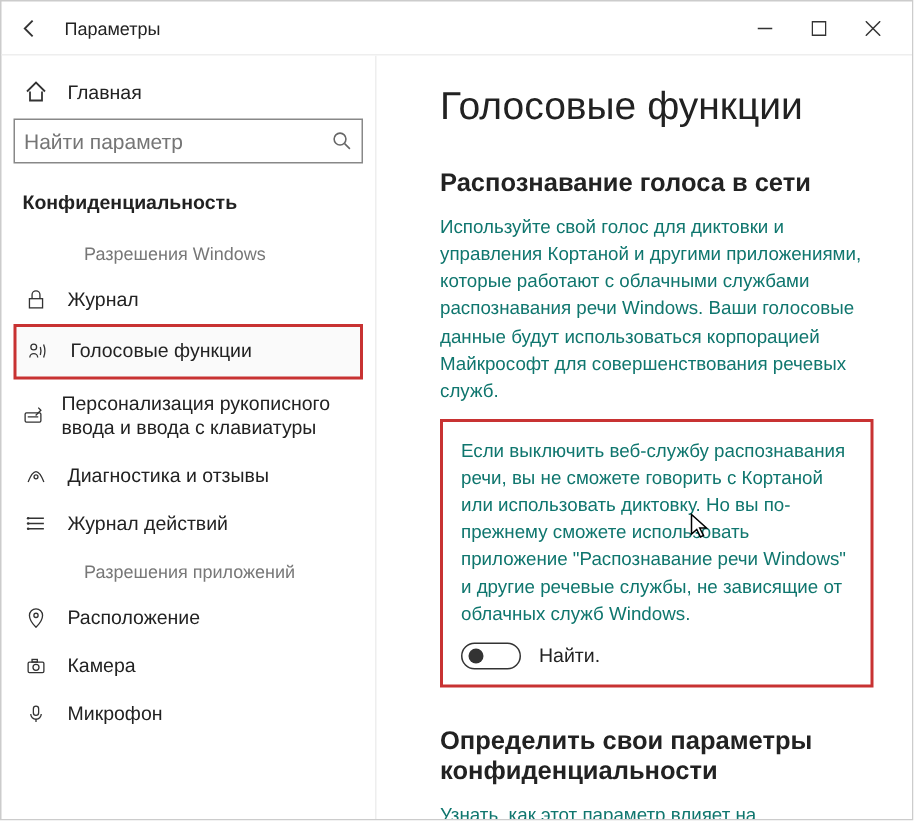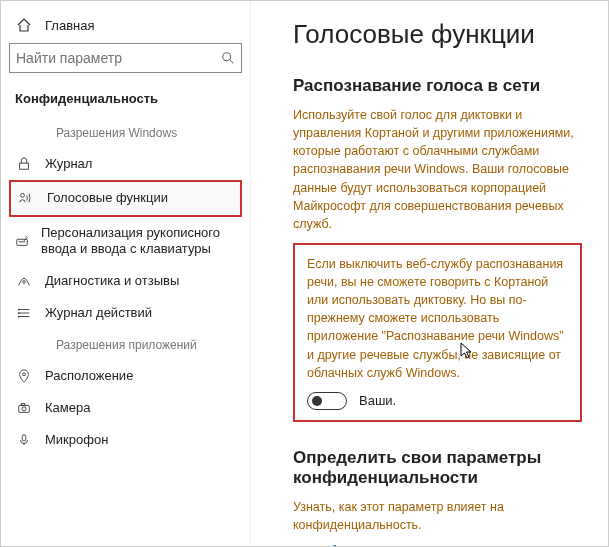--- a/index.html
+++ b/index.html
@@ -18,34 +18,60 @@
 .searchbox input { flex: 1; border: none; outline: none; font-size: 14px; background: transparent; }
 .section-title { font-weight: 600; font-size: 13px; padding: 4px 6px 12px 6px; }
 .group-label { color: #777; font-size: 12px; padding: 8px 6px 8px 6px; margin-left: 41px; }
 .nav-item { display: flex; align-items: center; gap: 12px; padding: 8px 6px; cursor: default; }
 .nav-item .icon { width: 18px; display: flex; justify-content: center; color: #333; }
 .nav-item.selected { border: 2px solid #c83232; background: #fafafa; }
 .nav-item .label { font-size: 13px; line-height: 1.25; }
 .content { flex: 1; padding: 18px 26px 18px 22px; overflow-y: auto; }
 .content h1 { font-size: 26px; font-weight: 400; margin-bottom: 14px; }
 .content h2 { font-size: 17px; font-weight: 600; margin-bottom: 10px; margin-top: 26px; }
-.content p { font-size: 12.5px; line-height: 1.45; color: #a16207; margin-bottom: 10px; }
+.content p { font-size: 12.5px; line-height: 1.45; color: #0f766e; margin-bottom: 10px; }
 .highlight-box { border: 2px solid #c83232; padding: 10px 12px 10px 12px; margin-top: 6px; margin-bottom: 10px; }
 .toggle-row { display: flex; align-items: center; gap: 12px; margin-top: 6px; }
 .toggle { width: 40px; height: 18px; border: 1px solid #333; border-radius: 9px; position: relative; }
 .toggle .knob { width: 10px; height: 10px; background: #333; border-radius: 50%; position: absolute; top: 3px; left: 4px; }
 .link { color: #0066b4; font-size: 12.5px; margin-bottom: 4px; display: block; }
 .links-group { margin-top: 4px; }
 .cursor { position: absolute; left: 460px; top: 342px; pointer-events: none; }
 svg { display: block; }
 </style>
 </head>
 <body>
 
 <div class="window">
+  <div class="titlebar">
+    <div class="back">
+      <svg width="14" height="14" viewBox="0 0 16 16">
+          <path d="M10 2 L4 8 L10 14" stroke="#333" stroke-width="1.4" fill="none"></path>
+        </svg>
+    </div>
+    <div class="title">Параметры</div>
+    <div class="controls">
+      <div class="ctrl">
+        <svg width="10" height="10">
+            <line x1="0" y1="5" x2="10" y2="5" stroke="#333" stroke-width="1"></line>
+          </svg>
+      </div>
+      <div class="ctrl">
+        <svg width="10" height="10">
+            <rect x="0.5" y="0.5" width="9" height="9" stroke="#333" fill="none" stroke-width="1"></rect>
+          </svg>
+      </div>
+      <div class="ctrl">
+        <svg width="10" height="10">
+            <line x1="0" y1="0" x2="10" y2="10" stroke="#333" stroke-width="1"></line>
+            <line x1="10" y1="0" x2="0" y2="10" stroke="#333" stroke-width="1"></line>
+          </svg>
+      </div>
+    </div>
+  </div>
 
   <div class="body">
     <div class="sidebar">
       <div class="home-row">
         <span class="icon">
           <svg width="16" height="16" viewBox="0 0 16 16">
               <path d="M2 8 L8 2 L14 8 M4 8 V14 H12 V8" stroke="#333" fill="none" stroke-width="1.2"></path>
             </svg>
         </span>
         <span>Главная</span>
@@ -161,21 +187,21 @@
       <h1>Голосовые функции</h1>
       <h2>Распознавание голоса в сети</h2>
       <p>Используйте свой голос для диктовки и управления Кортаной и другими приложениями, которые работают с облачными службами распознавания речи Windows. Ваши голосовые данные будут использоваться корпорацией Майкрософт для совершенствования речевых служб.</p>
 
       <div class="highlight-box">
         <p>Если выключить веб-службу распознавания речи, вы не сможете говорить с Кортаной или использовать диктовку. Но вы по-прежнему сможете использовать приложение "Распознавание речи Windows" и другие речевые службы, не зависящие от облачных служб Windows.</p>
         <div class="toggle-row">
           <div class="toggle">
             <div class="knob"></div>
           </div>
-          <span>Ваши.</span>
+          <span>Найти.</span>
         </div>
       </div>
 
       <h2>Определить свои параметры конфиденциальности</h2>
       <p>Узнать, как этот параметр влияет на конфиденциальность.</p>
       <div class="links-group">
         <a class="link">Подробнее</a>
 
       </div>
 

